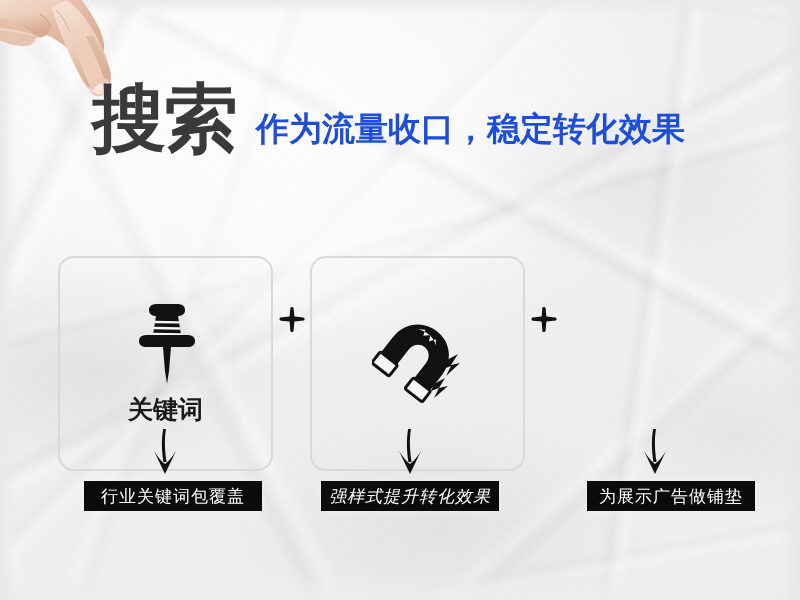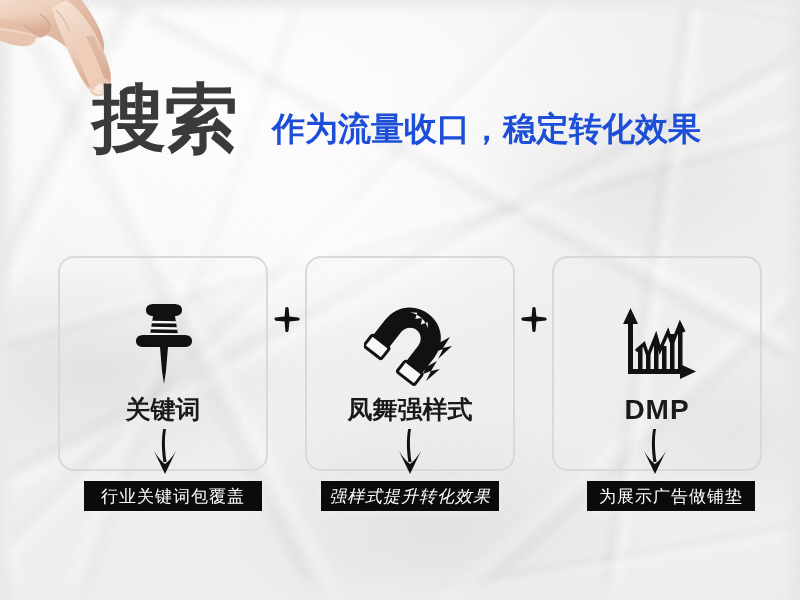--- a/index.html
+++ b/index.html
@@ -102,21 +102,21 @@
     height: 130px;
   }
 
   
   .header {
     position: absolute;
     left: 92px;
     top: 82px;
     display: flex;
     align-items: baseline;
-    gap: 36px;
+    gap: 20px;
   }
   .title-main {
     font-size: 74px;
     font-weight: bold;
     color: #3a3a3a;
     letter-spacing: -2px;
     line-height: 1;
     white-space: nowrap;
     text-shadow: 0 1px 0 rgba(255,255,255,.6);
   }
@@ -352,57 +352,32 @@
             <path d="M28,16 L34,12 L36,18 L41,13 L44,19 L48,13 L52,18
                      C46,13 36,12 28,16 Z" fill="#f7f7f7"></path>
           </g>
 
           <g fill="#111111">
             <path d="M75,42 L86,36 L79,47 L88,45 L74,58 L79,48 L71,51 Z"></path>
             <path d="M62,66 L73,60 L67,70 L76,68 L62,80 L67,70 L59,73 Z"></path>
           </g>
         </svg>
       </div>
-      <div class="card-label">凤舞强样式</div>
     </div>
 
     <div class="plus">
       <svg width="30" height="30" viewBox="0 0 30 30">
         <path d="M13.4,2.6 C14.6,1.4 16.2,1.8 16.6,3.2 L17.4,11.6
                  L26.2,12.4 C27.8,12.8 28.2,14.6 26.8,15.6
                  L17.4,16.6 L16.6,25.6 C16.2,27.4 14.2,27.6 13.4,26.2
                  L12.6,16.6 L3.8,15.8 C2.2,15.2 2.0,13.4 3.4,12.6
                  L12.6,11.6 Z" fill="#111111"></path>
       </svg>
     </div>
 
-    <div class="card">
-      <div class="card-icon">
-        <svg width="86" height="82" viewBox="0 0 86 82">
-          <g fill="#111111">
-
-            <path d="M14,14 L19,14 L19,68 L14,68 Z"></path>
-            <path d="M16.5,2 L24,18 L9,18 Z"></path>
-
-            <path d="M14,63 L72,63 L72,68 L14,68 Z"></path>
-            <path d="M82,65.5 L66,73 L66,58 Z"></path>
-
-            <rect x="24" y="41" width="4.5" height="22"></rect>
-            <rect x="32" y="47" width="4.5" height="16"></rect>
-            <rect x="40" y="34" width="4.5" height="29"></rect>
-            <rect x="48" y="40" width="4.5" height="23"></rect>
-            <rect x="56" y="28" width="4.5" height="35"></rect>
-            <rect x="64" y="22" width="4.5" height="41"></rect>
-
-            <path d="M22,45 L30,38 L34,50 L42,30 L46,44 L54,26 L58,38 L66,18 L70,26" fill="none" stroke="#111111" stroke-width="3.4" stroke-linejoin="miter"></path>
-          </g>
-        </svg>
-      </div>
-      <div class="card-label latin">DMP</div>
-    </div>
 
   </div>
 
   <div class="arrows">
     <div class="arrow" style="left:107px;">
       <svg width="34" height="48" viewBox="0 0 34 48">
         <path d="M15.2,1 C13.4,10 13.6,22 15.4,34 L18.6,34 C16.6,22 16.4,10 18,1 Z" fill="#111111"></path>
         <path d="M17,46 L6,23 C9,28 13,33 17,36 C21,33 25,28 28,23 Z" fill="#111111"></path>
       </svg>
     </div>

